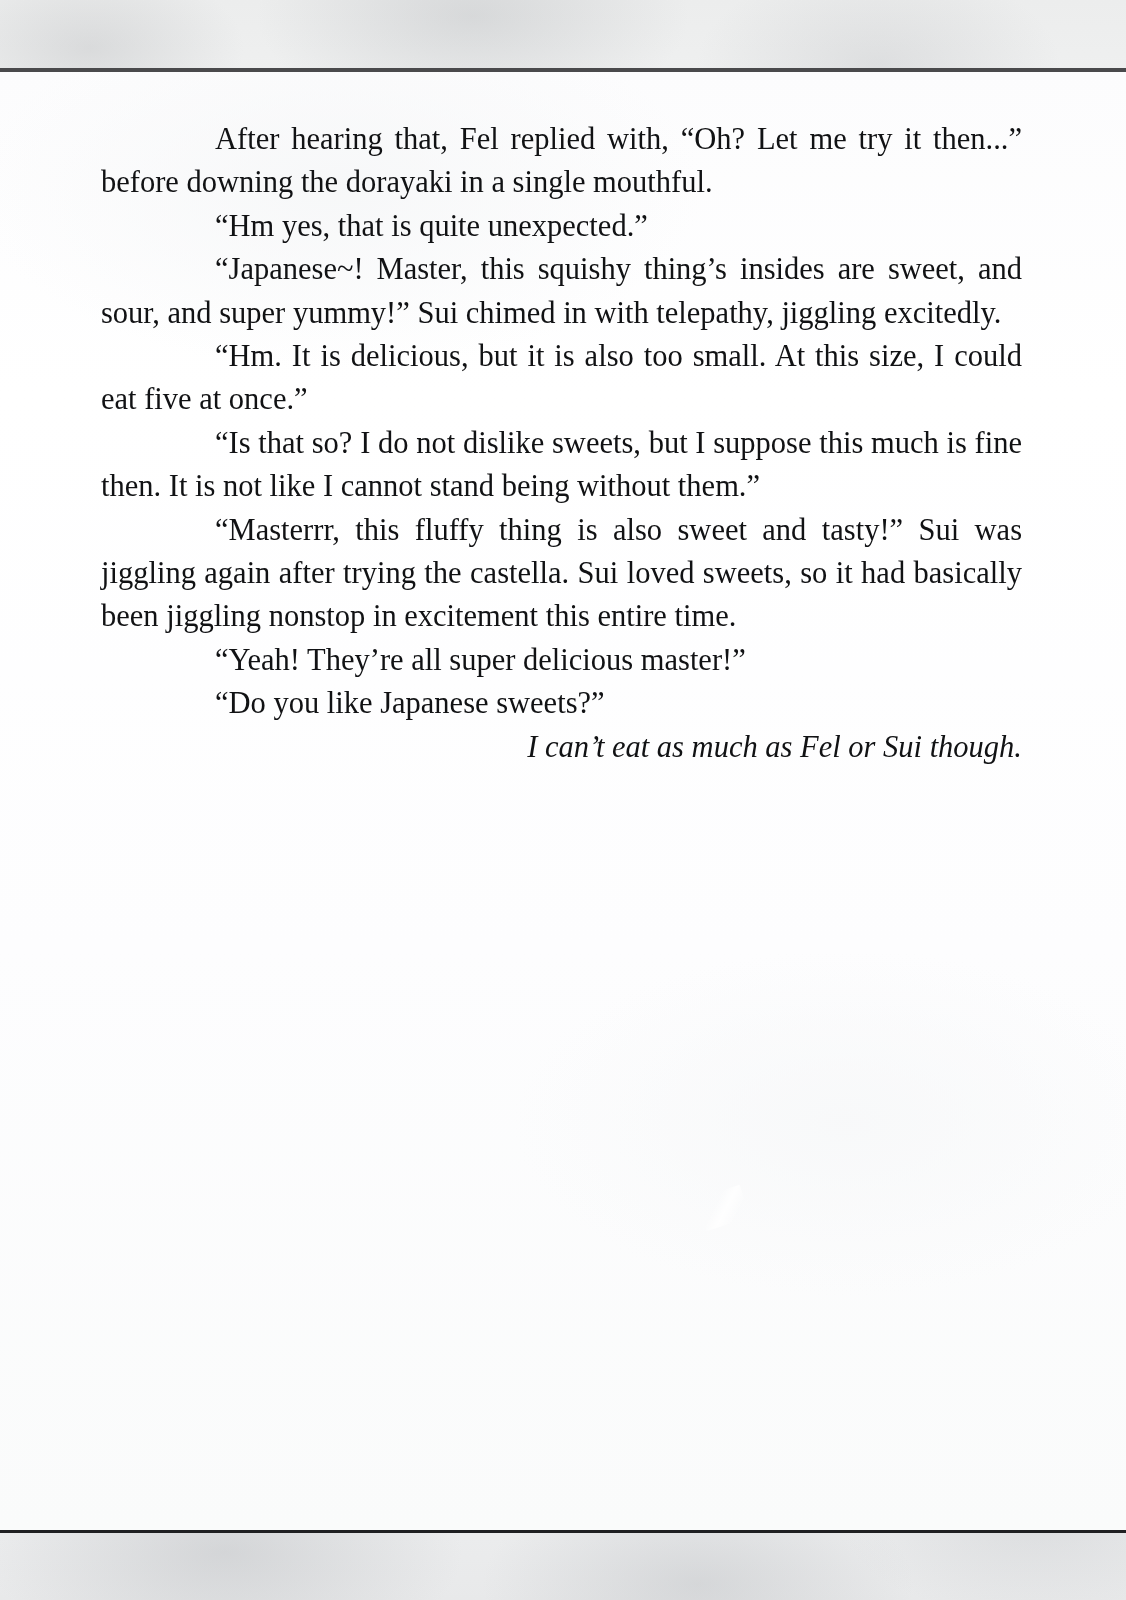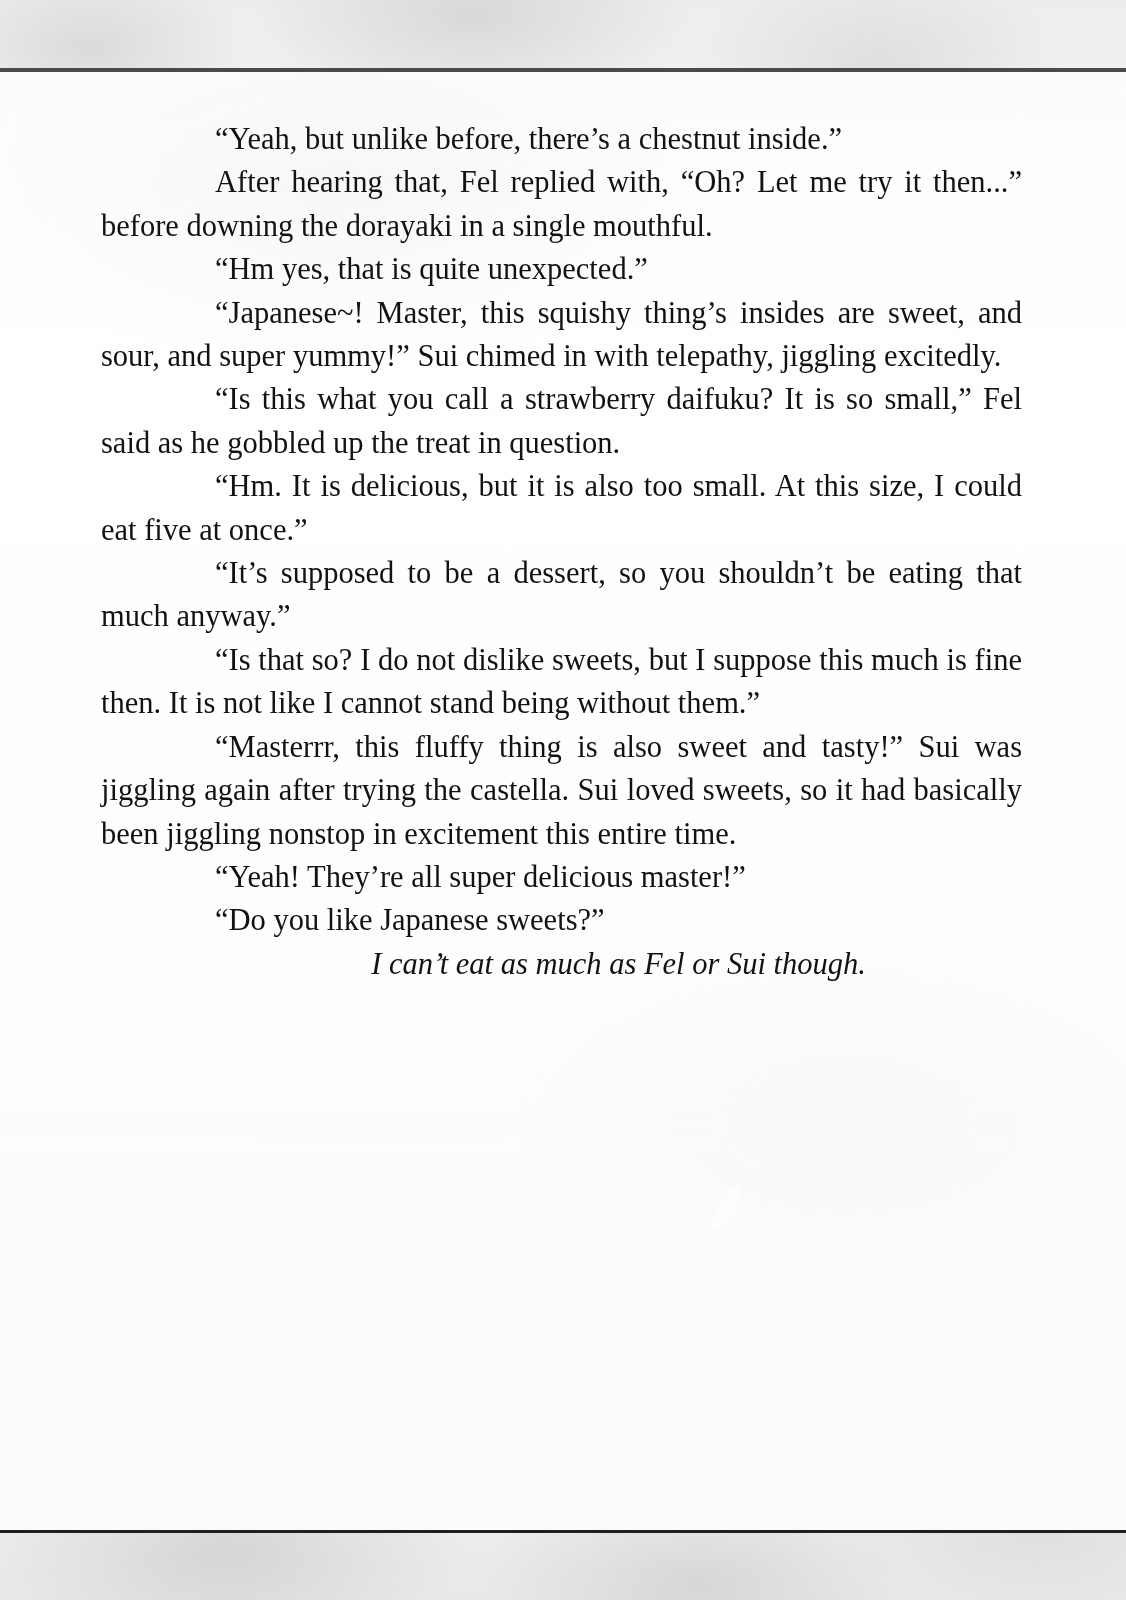--- a/index.html
+++ b/index.html
@@ -79,46 +79,43 @@
     color: #111214;
     -webkit-font-smoothing: antialiased;
   }
 
   .textblock p {
     margin: 0;
     text-indent: 114px;
   }
 
   .textblock p:last-child {
-    text-align: center;
+    text-align: right;
   }
 
   .b { font-weight: 400; }
   .i { font-style: italic; }
 </style>
 </head>
 <body>
 
 <div class="page">
 
   <div class="scan-texture"></div>
 
   <div class="leaf"></div>
 
   <div class="rule rule-top"></div>
   <div class="rule rule-bottom"></div>
 
   <div class="textblock" id="text-body">
-      <p><span>“Yeah, but unlike before, there’s a chestnut inside.”</span></p>
       <p><span>After hearing that, Fel replied with, </span><span class="b">“Oh? Let me try it then...”</span><span> before downing the dorayaki in a single mouthful.</span></p>
       <p><span class="b">“Hm yes, that is quite unexpected.”</span></p>
       <p><span>“Japanese~! Master, this squishy thing’s insides are sweet, and sour, and super yummy!” Sui chimed in with telepathy, jiggling excitedly.</span></p>
-      <p><span class="b">“Is this what you call a strawberry daifuku? It is so small,”</span><span> Fel said as he gobbled up the treat in question.</span></p>
       <p><span class="b">“Hm. It is delicious, but it is also too small. At this size, I could eat five at once.”</span></p>
-      <p><span>“It’s supposed to be a dessert, so you shouldn’t be eating that much anyway.”</span></p>
       <p><span class="b">“Is that so? I do not dislike sweets, but I suppose this much is fine then. It is not like I cannot stand being without them.”</span></p>
       <p><span>“Masterrr, this fluffy thing is also sweet and tasty!” Sui was jiggling again after trying the castella. Sui loved sweets, so it had basically been jiggling nonstop in excitement this entire time.</span></p>
       <p><span>“Yeah! They’re all super delicious master!”</span></p>
       <p><span>“Do you like Japanese sweets?”</span></p>
       <p><span class="i">I can’t eat as much as Fel or Sui though.</span></p>
     </div>
 
 </div>
 
 </body></html>

